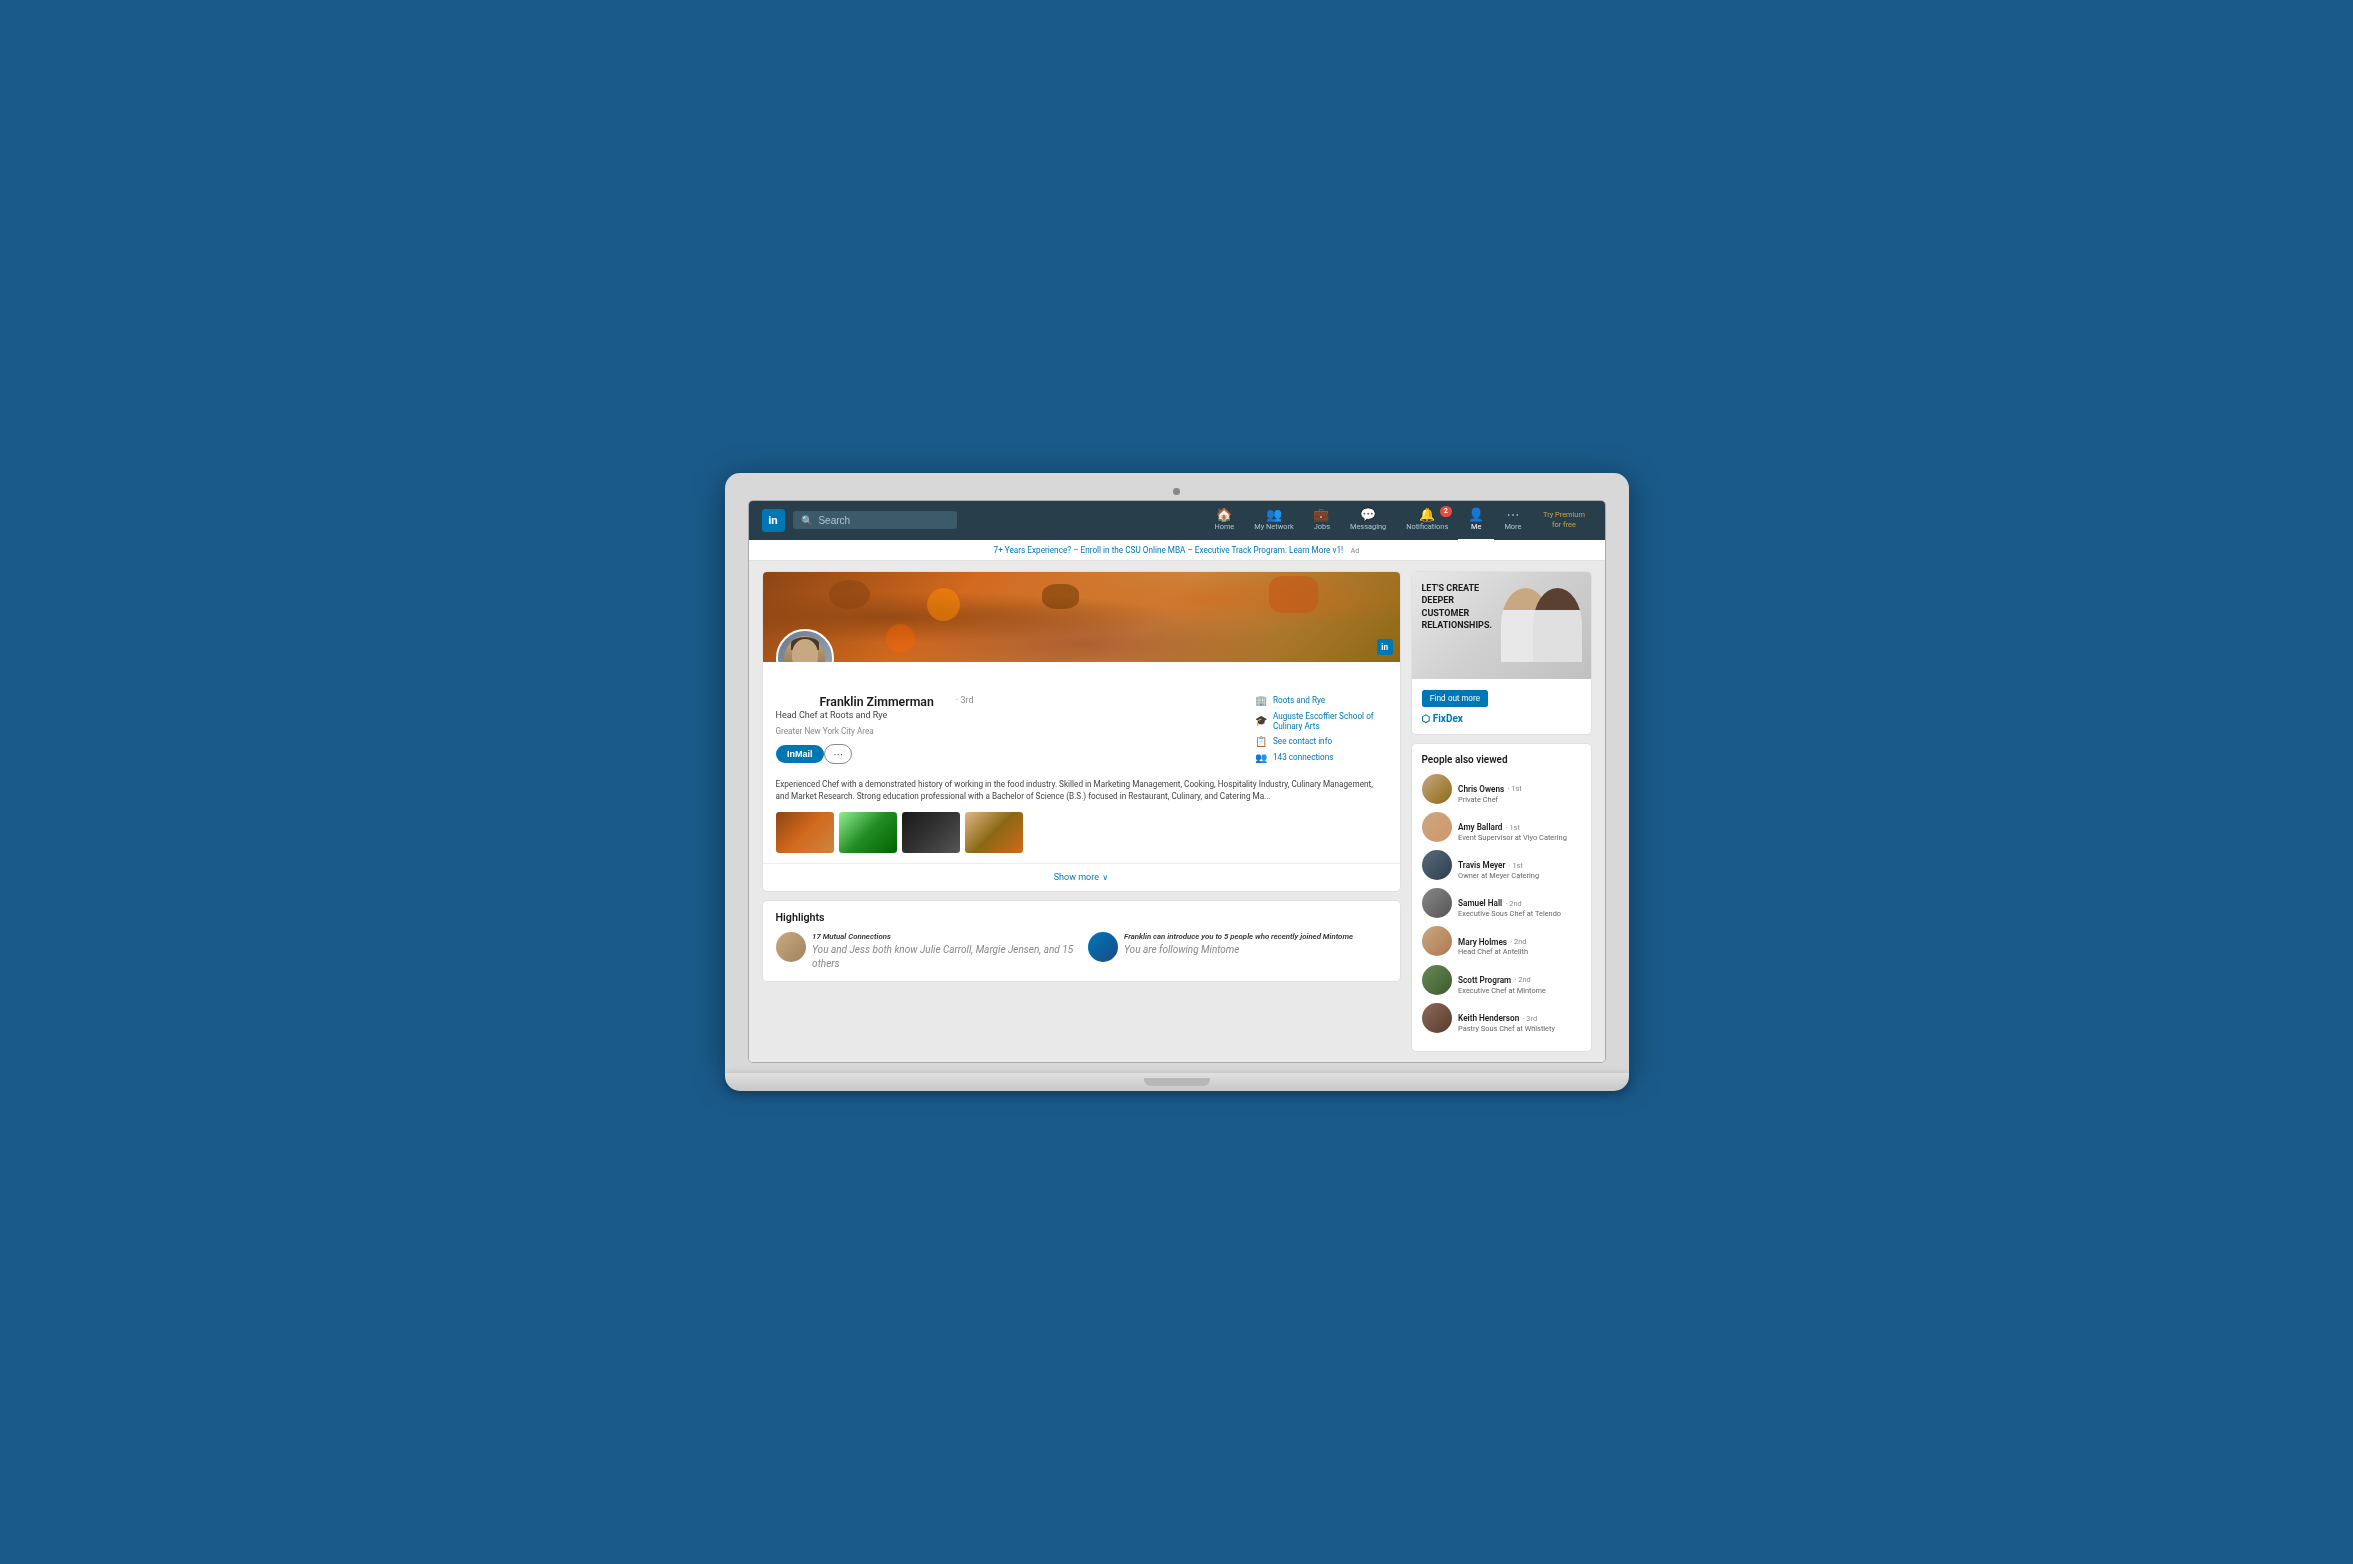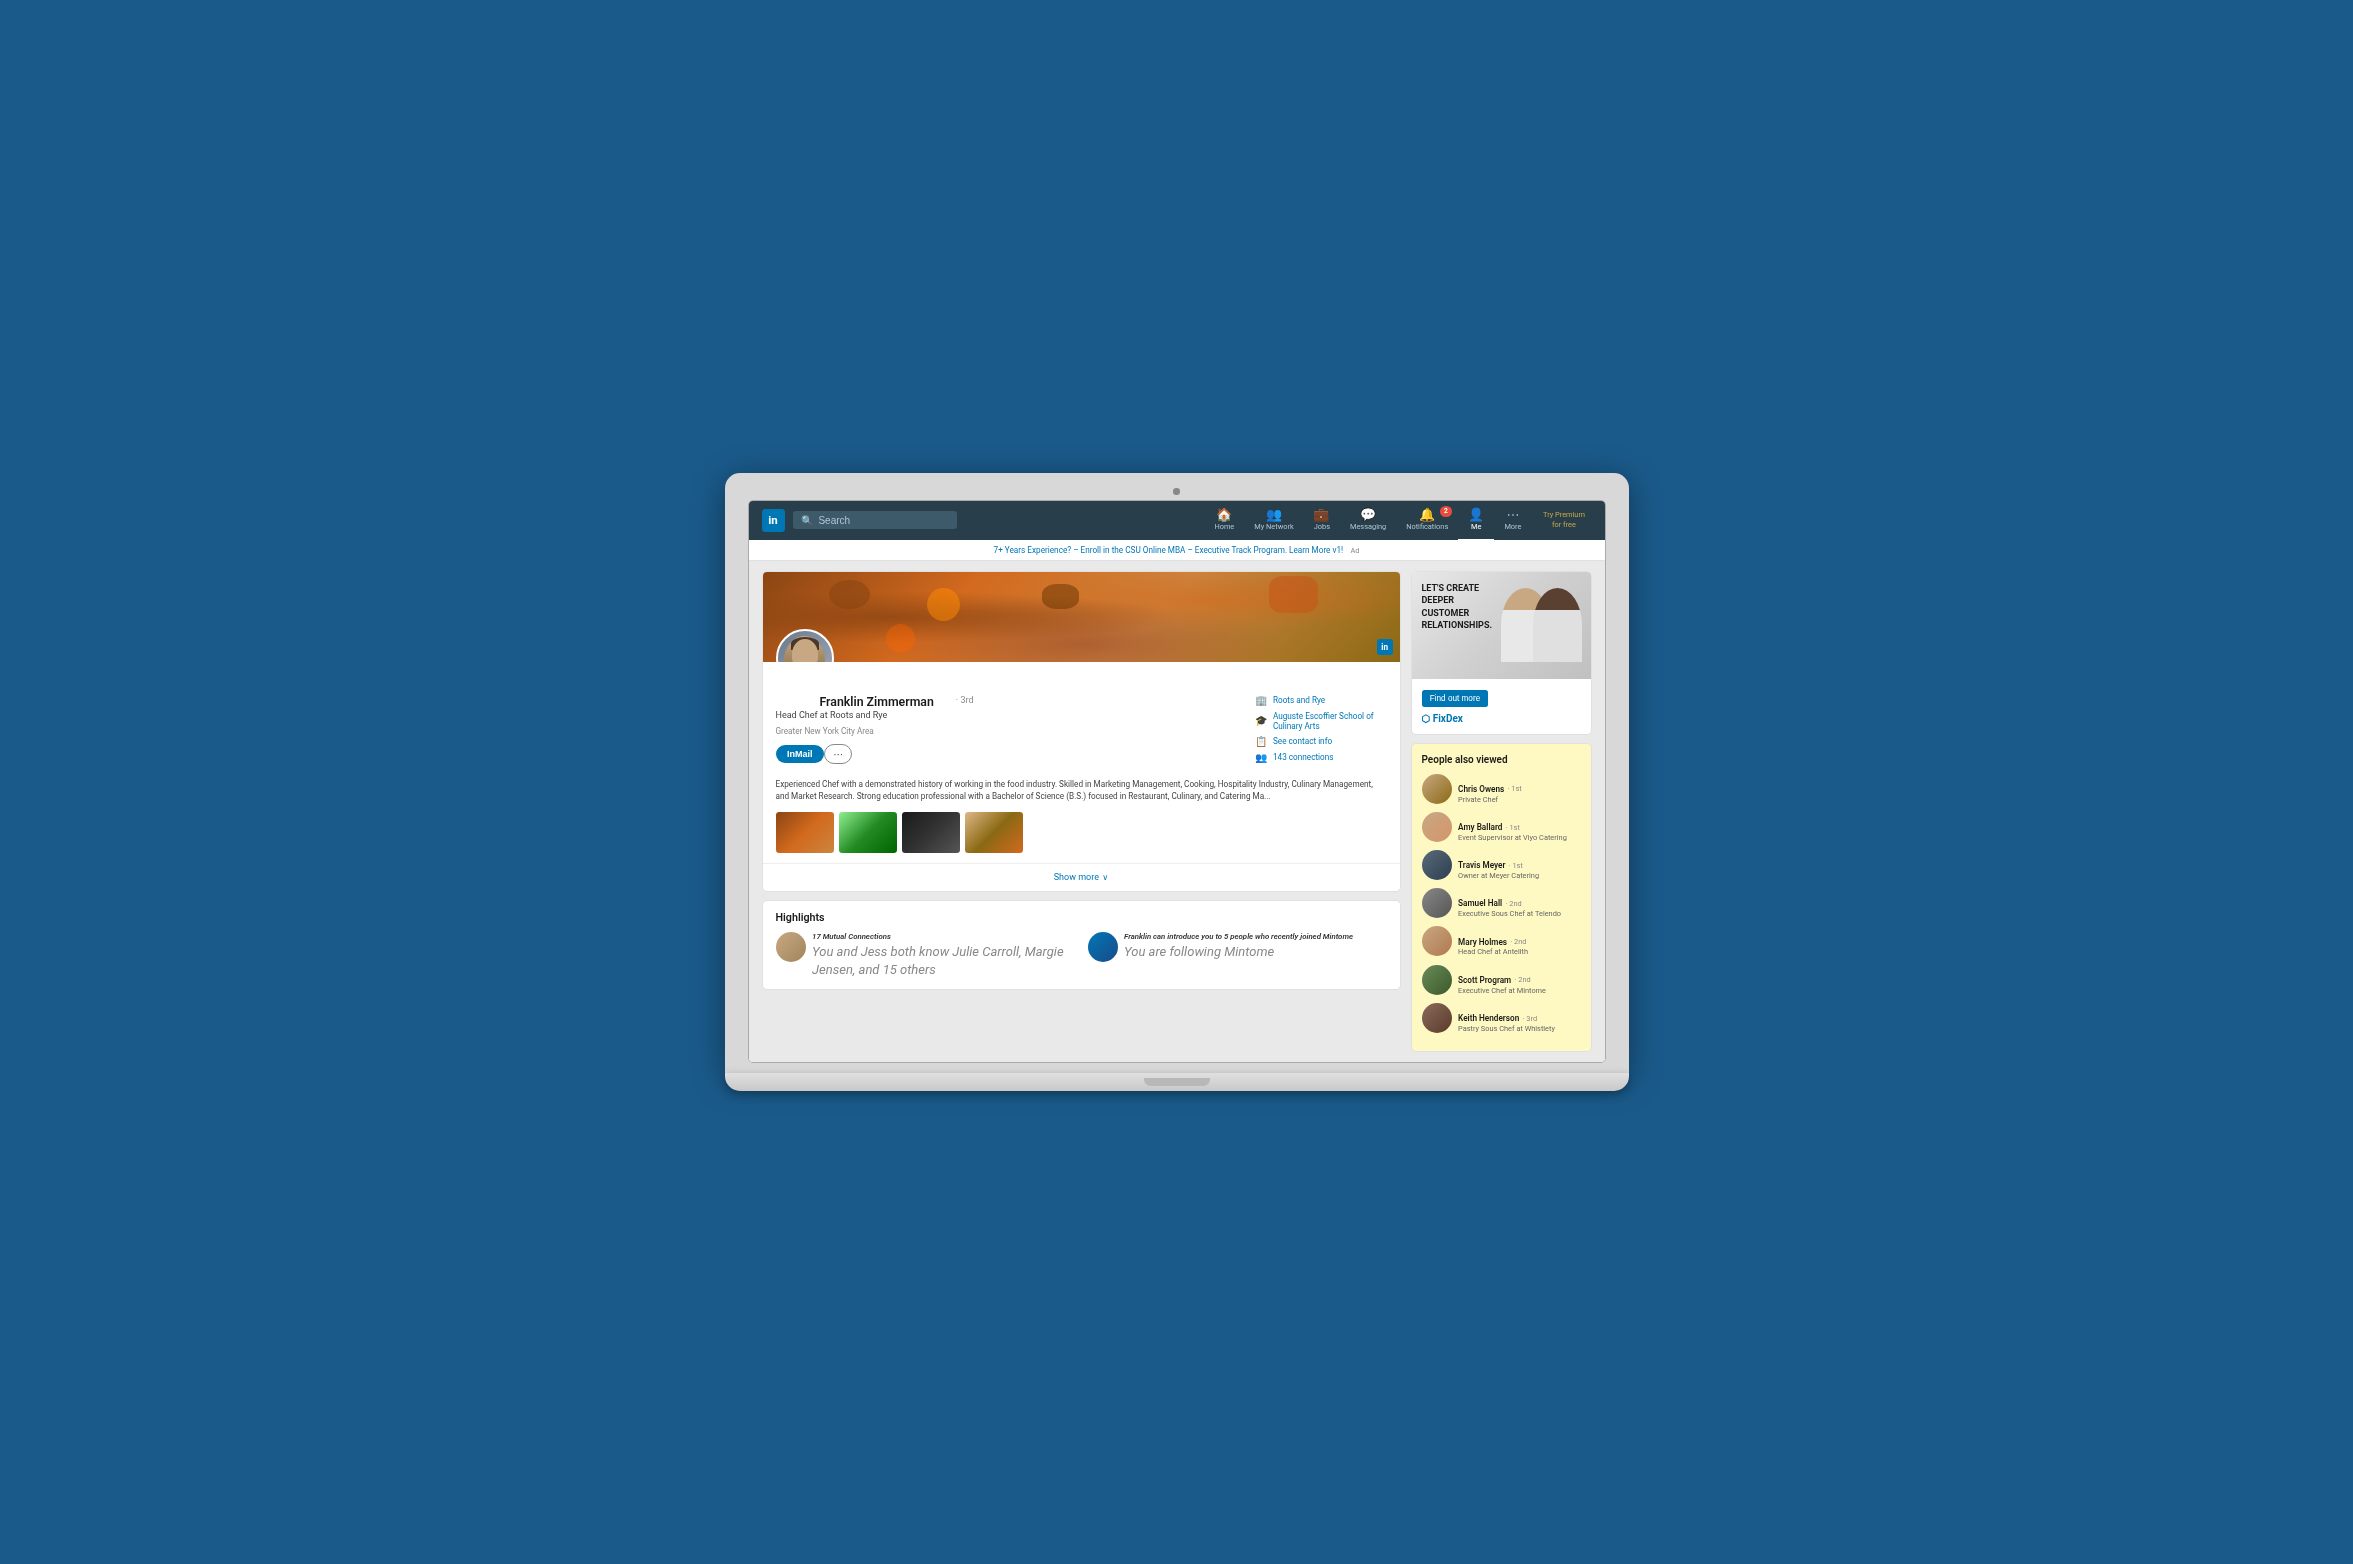--- a/index.html
+++ b/index.html
@@ -451,21 +451,21 @@
     .highlight-avatar-1 {
       background: linear-gradient(135deg, #c8a882, #a0845c);
     }
 
     .highlight-avatar-2 {
       background: linear-gradient(135deg, #0077b5, #1a4a8a);
     }
 
     .highlight-text { font-size: 7.8px; color: #333; line-height: 1.4; font-style: italic; }
     .highlight-bold { font-weight: 600; }
-    .highlight-sub { color: #888; font-size: 13px; }
+    .highlight-sub { color: #888; font-size: 10px; }
 
     
     .ad-card {
       background: #fff;
       border-radius: 5px;
       border: 0.8px solid #e0e0e0;
       overflow: hidden;
       margin-bottom: 8.2px;
     }
 
@@ -497,21 +497,21 @@
     .fixdex-logo {
       color: #0077b5;
       font-weight: bold;
       font-size: 10px;
       display: flex;
       align-items: center;
       gap: 2.5px;
     }
 
     .also-viewed-card {
-      background: #fef9c3;
+      background: #ffffff;
       border-radius: 5px;
       border: 0.8px solid #e0e0e0;
       padding: 10px;
     }
 
     .also-viewed-title {
       font-size: 10px;
       font-weight: 600;
       color: #1a1a1a;
       margin-bottom: 8.2px;

